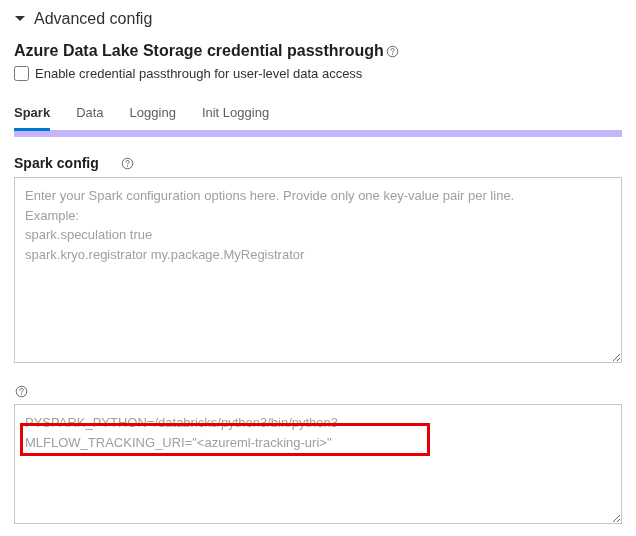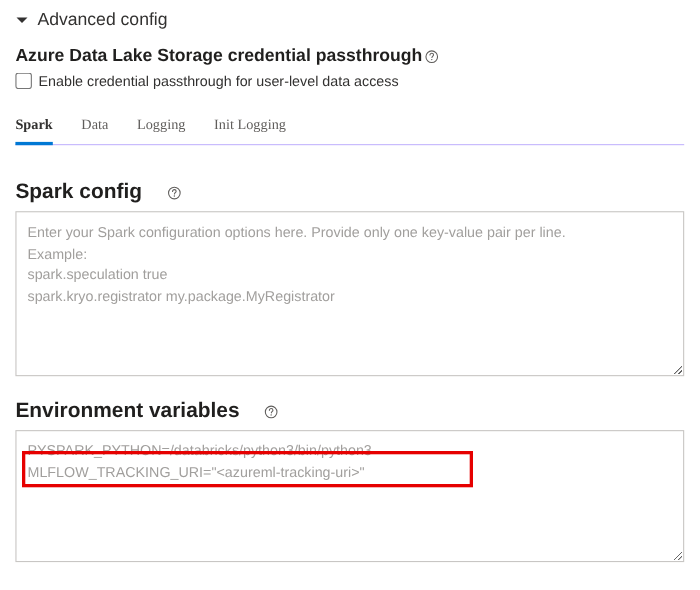--- a/index.html
+++ b/index.html
@@ -52,39 +52,38 @@
       height: 15px;
       accent-color: #0078d4;
     }
     .checkbox-row label {
       font-size: 13px;
       color: #323130;
     }
     .tabs {
       display: flex;
       gap: 26px;
-      border-bottom: 1px solid #c4b5fd;
-      margin-bottom: 32px;
-      font-family: Liberation Serif, serif;
+      border-bottom: 7px solid #c4b5fd;
+      margin-bottom: 18px;
     }
     .tab {
       font-size: 13px;
       padding: 6px 0 8px 0;
       color: #605e5c;
       cursor: pointer;
       border-bottom: 3px solid transparent;
       margin-bottom: -1px;
     }
     .tab.active {
       color: #323130;
       font-weight: 600;
       border-bottom-color: #0078d4;
     }
     .field-label {
-      font-size: 19px;
+      font-size: 14px;
       font-weight: 600;
       color: #201f1e;
       display: flex;
       align-items: center;
       gap: 22px;
       margin-bottom: 6px;
     }
     textarea {
       width: 100%;
       font-family: "Segoe UI", Arial, sans-serif;
@@ -93,21 +92,21 @@
       border: 1px solid #c8c6c4;
       padding: 8px 10px;
       resize: both;
       line-height: 1.5;
     }
     textarea::placeholder {
       color: #a19f9d;
       white-space: pre-wrap;
     }
     #spark-config {
-      height: 150px;
+      height: 186px;
     }
     #env-vars {
       height: 120px;
       color: #a19f9d;
     }
     .env-wrap {
       position: relative;
       margin-bottom: 20px;
     }
     .highlight-box {
@@ -168,21 +167,20 @@
     </span>
   </div>
   <textarea id="spark-config" placeholder="Enter your Spark configuration options here. Provide only one key-value pair per line.
 Example:
 spark.speculation true
 spark.kryo.registrator my.package.MyRegistrator" style=""></textarea>
 </div>
 
 <div class="field-block">
   <div class="field-label">
-    <span>Environment variables</span>
     <span class="help-icon">
       <svg width="13" height="13" viewBox="0 0 16 16">
           <circle cx="8" cy="8" r="6.5" fill="none" stroke="#605e5c" stroke-width="1.2"></circle>
           <path d="M6 6.2c0-1.1.9-2 2-2s2 .8 2 1.8c0 .7-.4 1.1-1 1.6-.5.4-.8.7-.8 1.4" fill="none" stroke="#605e5c" stroke-width="1.2" stroke-linecap="round"></path>
           <circle cx="8" cy="11.3" r="0.8" fill="#605e5c"></circle>
         </svg>
     </span>
   </div>
   <div class="env-wrap">
     <textarea id="env-vars" style="">PYSPARK_PYTHON=/databricks/python3/bin/python3

